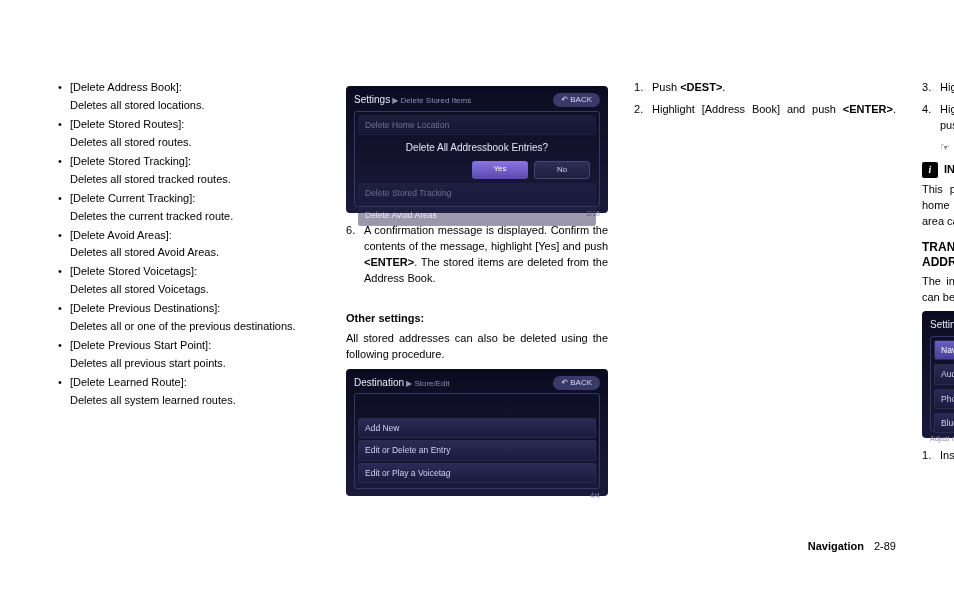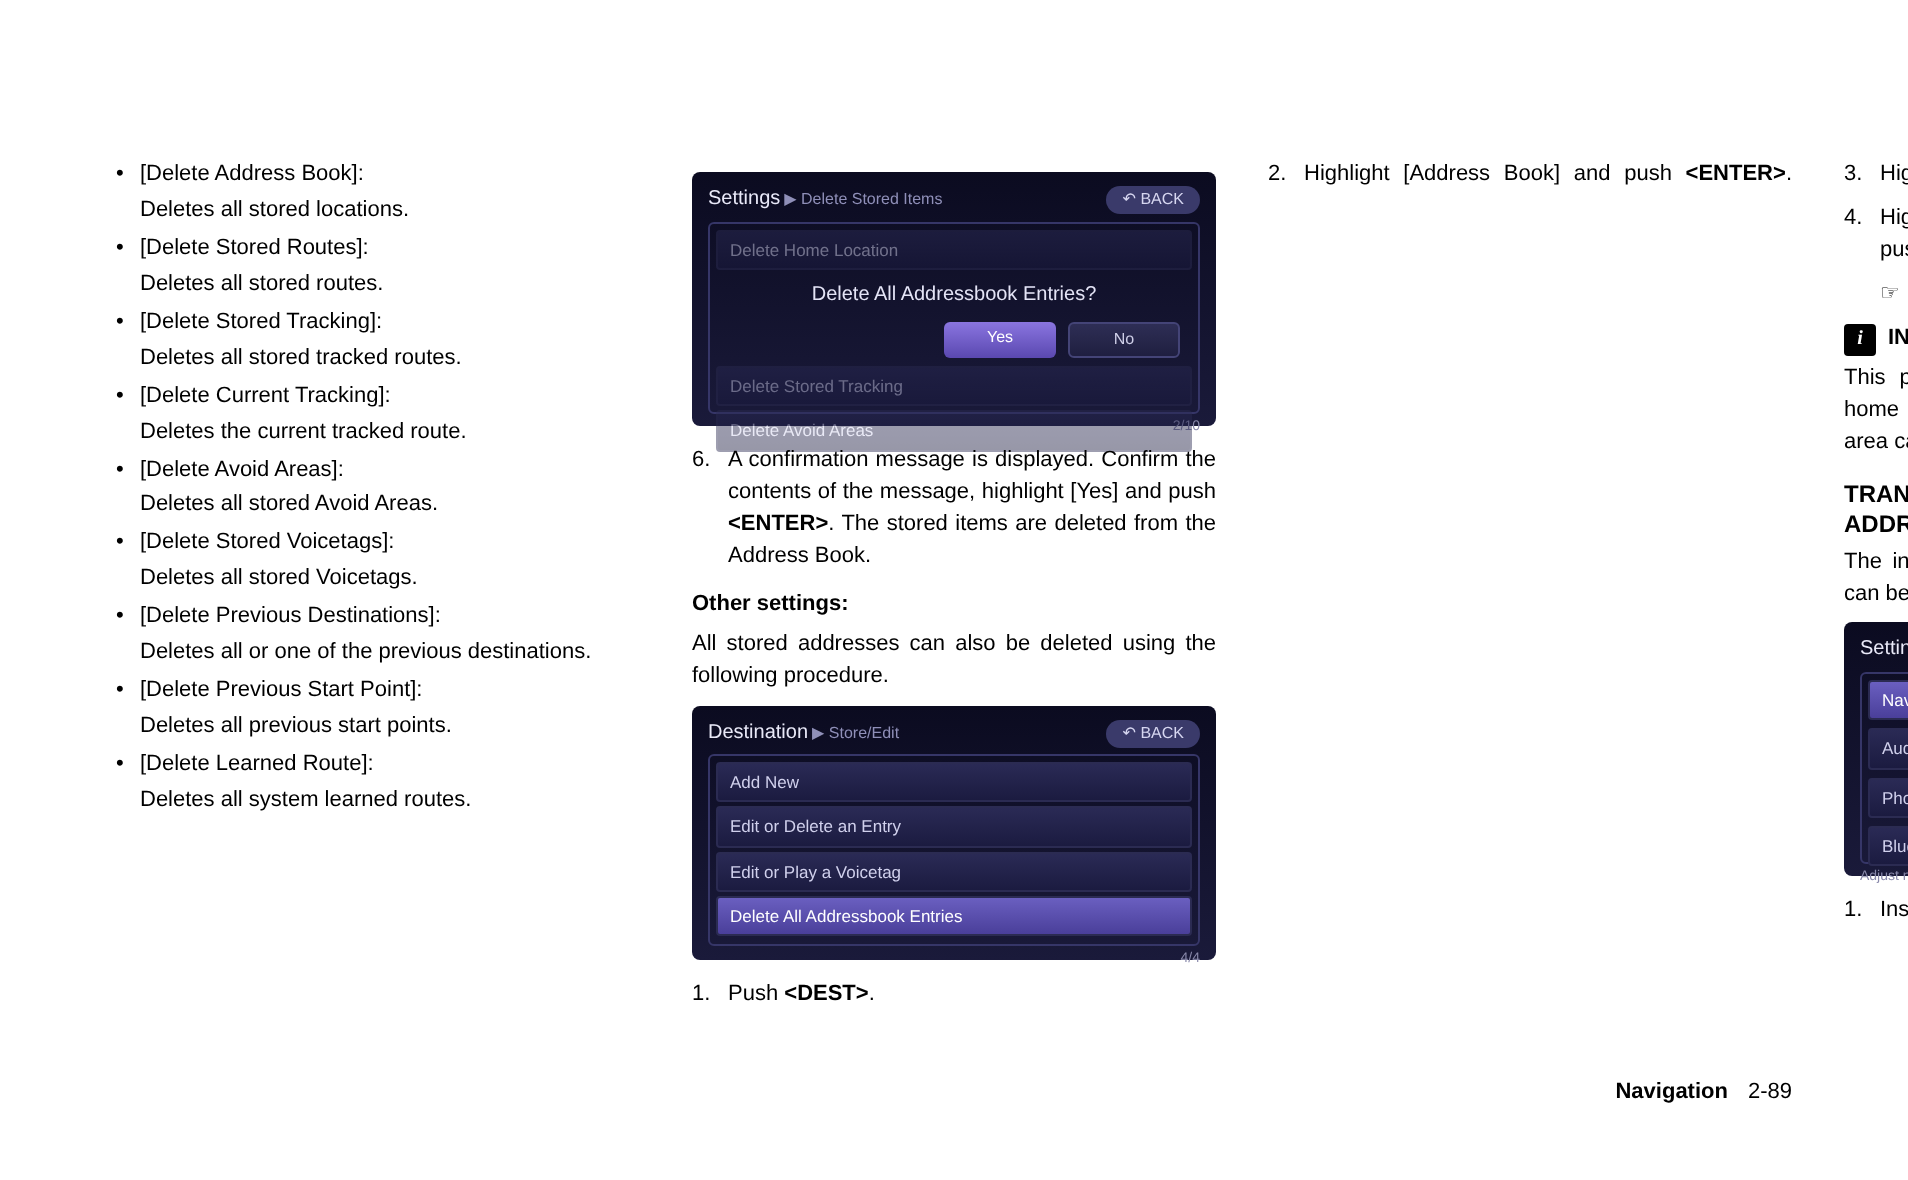--- a/index.html
+++ b/index.html
@@ -31,21 +31,21 @@
   }
   ul.bul > li .desc { display: block; margin-top: 2px; }
   ol.num { list-style: none; counter-reset: step; padding: 0; }
   ol.num > li { position: relative; padding-left: 18px; margin-bottom: 6px; counter-increment: step; }
   ol.num > li::before {
     content: counter(step) ".";
     position: absolute; left: 0; top: 0;
   }
   .just { text-align: justify; }
   .bold { font-weight: bold; }
-  .subhead { font-weight: bold; margin: 8px 0 4px 0; }
+  .subhead { font-weight: bold; margin: 24px 0 4px 0; }
   .section-title { font-weight: bold; font-size: 12px; margin: 10px 0 4px 0; line-height: 1.25; }
   .break-avoid { break-inside: avoid; }
   .screenshot {
     width: 100%;
     height: 127px;
     background: linear-gradient(#0b0b20, #1a1a3a);
     border-radius: 4px;
     margin: 6px 0 10px 0;
     padding: 6px 8px 4px 8px;
     color: #c7c7e6;
@@ -126,21 +126,20 @@
   <div class="screenshot">
     <div class="scr-head">
       <div><span class="scr-title">Destination</span><span class="scr-sub">▶ Store/Edit</span></div>
       <div class="scr-back">↶ BACK</div>
     </div>
     <div class="scr-inner">
       <div style="flex:1"></div>
       <div class="scr-row">Add New</div>
       <div class="scr-row">Edit or Delete an Entry</div>
       <div class="scr-row">Edit or Play a Voicetag</div>
-      <div class="scr-row sel">Delete All Addressbook Entries</div>
     </div>
     <div class="scr-page">4/4</div>
   </div>
 
   <ol class="num">
     <li><span>Push </span><span class="bold">&lt;DEST&gt;</span><span>.</span></li>
     <li class="just" style="text-align-last:justify"><span>Highlight [Address Book] and push </span><span class="bold">&lt;ENTER&gt;</span><span>.</span></li>
   </ol>
 
   <div style="break-before:column"></div>

